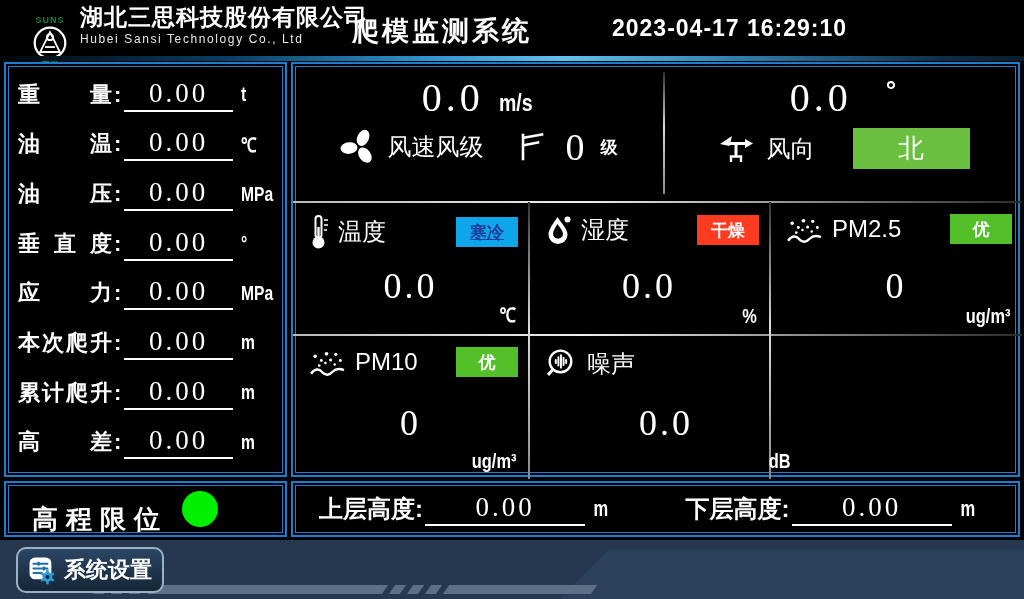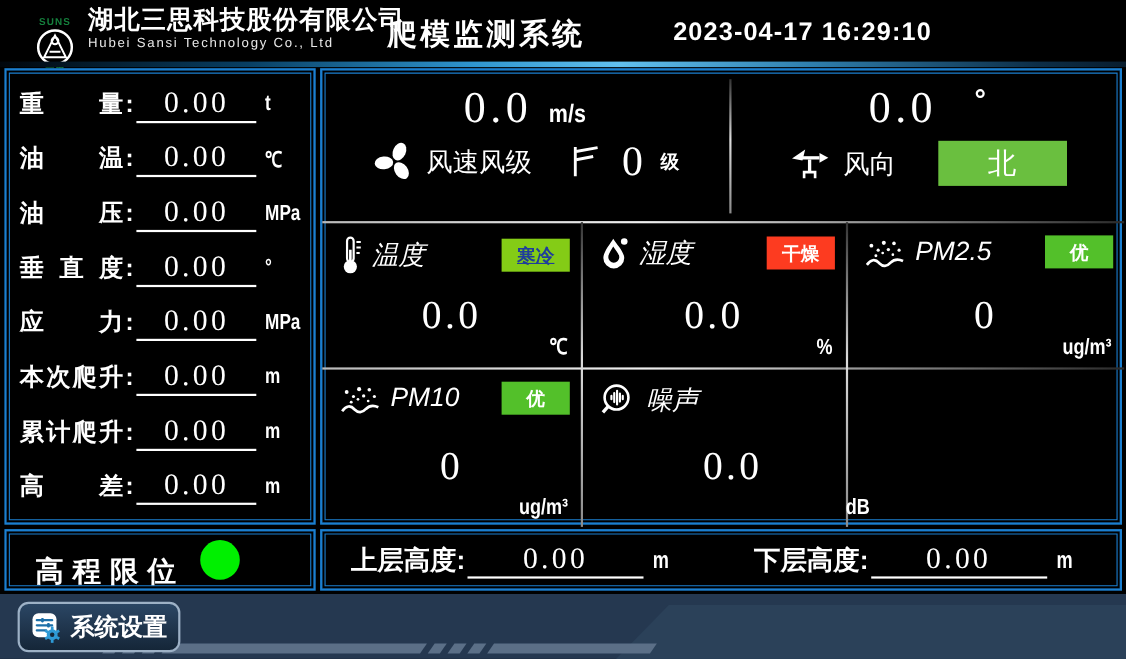--- a/index.html
+++ b/index.html
@@ -49,21 +49,21 @@
   .wind-row2 { display:flex; justify-content:center; align-items:center; margin-top:10px; gap:10px; }
   .wind-label { color:#fff; font-size:24px; }
   .level-num { color:#fff; font-family:"Liberation Serif", serif; font-size:38px; line-height:1; margin:0 6px 0 12px; }
   .level-unit { color:#fff; font-size:17px; font-weight:bold; }
   .dir-badge { width:117px; height:41px; margin-left:28px; display:flex; align-items:center; justify-content:center;
     color:#fff; font-size:26px; }
 
   
   .cell { position:absolute; }
   .cell-head { position:absolute; left:16px; right:10px; top:12px; display:flex; align-items:center; gap:9px; }
-  .cell-label { color:#fff; font-size:24px; white-space:nowrap;font-style:italic; }
+  .cell-label { color:#fff; font-size:24px; white-space:nowrap; }
   .badge { margin-left:auto; min-width:62px; height:30px; padding:0 5px; display:flex; align-items:center; justify-content:center;
     font-size:17px; font-weight:bold; }
   .cell-value { position:absolute; left:0; width:100%; text-align:center; color:#fff;
     font-family:"Liberation Serif", serif; font-size:36px; letter-spacing:3px; line-height:1; }
   .r1 .cell-value { top:66px; }
   .r2 .cell-value { top:70px; }
   .cell-unit { position:absolute; right:12px; bottom:6px; color:#fff; font-size:20px; font-weight:bold;
     transform:scaleX(0.82); transform-origin:right center; white-space:nowrap; }
 
   
@@ -231,21 +231,21 @@
 
     <div class="cell r1" style="left:0; top:138px; width:235px; height:132px;">
       <div class="cell-head">
         <svg width="20" height="36" viewBox="0 0 20 36">
           <rect x="6.5" y="2" width="6" height="22" rx="3" fill="none" stroke="#fff" stroke-width="2"></rect>
           <circle cx="9.5" cy="28.5" r="6" fill="#fff"></circle>
           <rect x="8.3" y="13" width="2.4" height="13" fill="#fff"></rect>
           <path d="M15 6 h4 M15 11 h4 M15 16 h3" stroke="#fff" stroke-width="1.6"></path>
         </svg>
         <span class="cell-label">温度</span>
-        <span class="badge" style="background-color: #84cc16; color: rgb(31, 61, 156); text-decoration: underline;">寒冷</span>
+        <span class="badge" style="background-color: #0ea5e9; color: rgb(31, 61, 156); text-decoration: underline;">寒冷</span>
       </div>
       <div class="cell-value">0.0</div>
       <div class="cell-unit">℃</div>
     </div>
 
     <div class="cell r1" style="left:236px; top:138px; width:240px; height:132px;">
       <div class="cell-head">
         <svg width="27" height="32" viewBox="0 0 26 32">
           <path d="M12 3 C9 8 3 15 3 20.5 a9.5 9.5 0 0 0 19 0 C22 15 15 8 12 3 Z" fill="#fff"></path>
           <path d="M12 10 C10.3 13 7.5 16.5 7.5 19.8 a5 5 0 0 0 10 0 C17.5 16.5 13.7 13 12 10 Z" fill="#000"></path>

